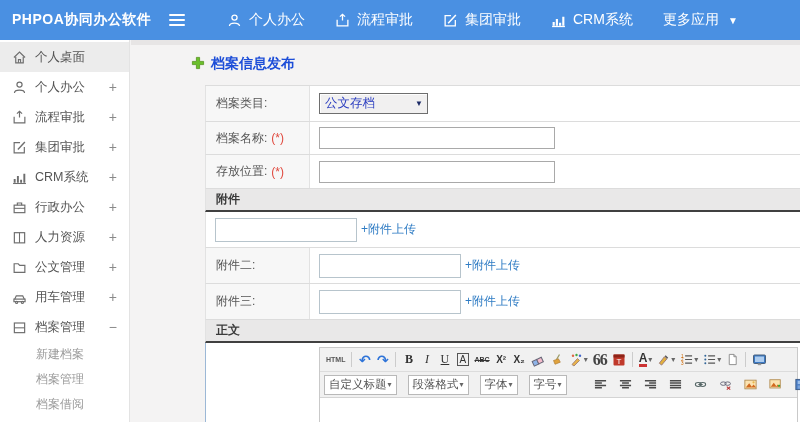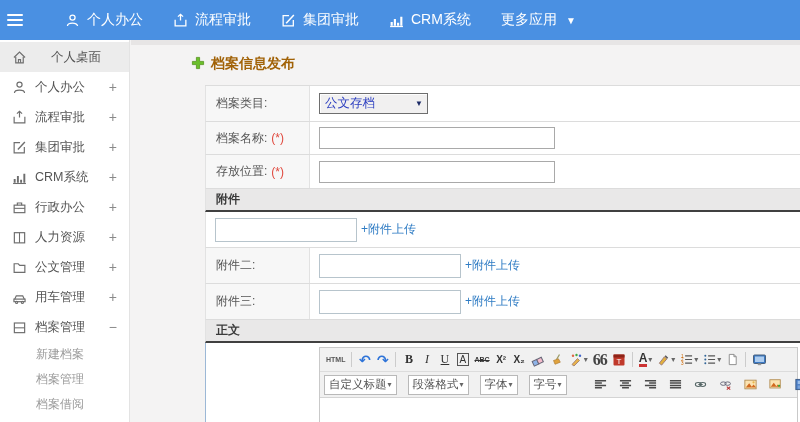--- a/index.html
+++ b/index.html
@@ -12,30 +12,30 @@
   .hamburger { width:30px; display:flex; flex-direction:column; gap:3px; align-items:center; cursor:pointer; }
   .hamburger i { display:block; width:16px; height:2px; background:#fff; border-radius:1px; }
   .topnav { display:flex; align-items:center; margin-left:20px; }
   .topnav-item { display:flex; align-items:center; gap:7px; padding:0 15px; font-size:14px; cursor:pointer; height:40px; }
   .topnav-item svg { display:block; }
   .nav-caret { font-size:10px; margin-left:2px; }
 
   
   .sidebar { position:absolute; top:40px; left:0; width:130px; height:382px; background:#fff; border-right:1px solid #e3e3e3; padding-top:2px; }
   .side-item { height:30px; display:flex; align-items:center; padding:0 12px; font-size:12.5px; color:#555; cursor:pointer; }
-  .side-item.active { background:#ececec;text-align:center; }
+  .side-item.active { background:#ececec; }
   .side-item .sicon { width:15px; height:15px; display:inline-flex; }
   .side-item .slabel { margin-left:8px; flex:1; white-space:nowrap; }
   .side-item .expand { color:#8a8a8a; font-size:14px; font-weight:normal; }
   .side-sub { height:25px; display:flex; align-items:center; padding-left:36px; font-size:12px; color:#9a9a9a; cursor:pointer; }
 
   
   .content { position:absolute; left:131px; top:40px; width:669px; height:382px; background:#f4f3f3; }
   .content-topstrip { position:absolute; top:0; left:0; width:100%; height:5px; background:#e7e5e5; }
-  .page-title { position:absolute; top:15px; left:60px; display:flex; align-items:center; gap:6px; font-size:14px; font-weight:bold; color:#a16207; }
+  .page-title { position:absolute; top:15px; left:60px; display:flex; align-items:center; gap:6px; font-size:14px; font-weight:bold; color:#1d4ed8; }
 
   .form-table { position:absolute; left:74px; top:45px; width:595px; border-top:1px solid #dcdcdc; background:#fff; }
   .frow { display:flex; align-items:stretch; border-bottom:1px solid #dcdcdc; border-left:1px solid #e2e2e2; background:#fff; }
   .frow-label { width:104px; background:#f7f7f7; border-right:1px solid #e2e2e2; display:flex; align-items:center; padding-left:10px; font-size:12px; color:#555; gap:4px; white-space:nowrap; }
   .req { color:#e04a3f; }
   .frow-value { flex:1; display:flex; align-items:center; padding-left:9px; gap:4px; }
   .h36 { height:36px; } .h33 { height:33px; } .h34 { height:34px; }
   .section-row { height:23px; background:#e9e8e8; border-bottom:2px solid #404040; border-left:1px solid #e2e2e2; display:flex; align-items:center; padding-left:10px; font-size:12px; font-weight:bold; color:#3a3a3a; }
   .txt { height:22px; border:1px solid #a9a9a9; background:#fff; font-size:12px; padding:0 3px; outline:none; }
   .txt-long { width:236px; } .txt-short { width:142px; height:24px; border-color:#b7c4cc; }
@@ -65,20 +65,21 @@
   .g-forecolor { font-weight:bold; font-size:12px; border-bottom:3px solid #c33; line-height:12px; }
   .tb-caret { font-size:8px; color:#666; margin-left:1px; }
   .tb-select { height:20px; border:1px solid #b9b9b9; background:#fff; display:inline-flex; align-items:center; justify-content:space-between; font-size:11.5px; color:#555; padding:0 4px; margin-right:3px; cursor:pointer; }
   .w92{width:92px;} .w80{width:80px;} .w78{width:78px;} .w70{width:70px;}
   .editor-canvas { height:44px; background:#fff; }
 </style>
 </head>
 <body>
 
 <div class="header">
+  <div class="logo">PHPOA协同办公软件</div>
   <div class="hamburger">
       <i></i>
       <i></i>
       <i></i>
     </div>
   <div class="topnav">
     <div class="topnav-item">
       <span>
           <svg width="15" height="15" viewBox="0 0 14 14">
             <circle cx="7" cy="4.3" r="2.4" fill="none" stroke="#fff" stroke-width="1.2"></circle>

